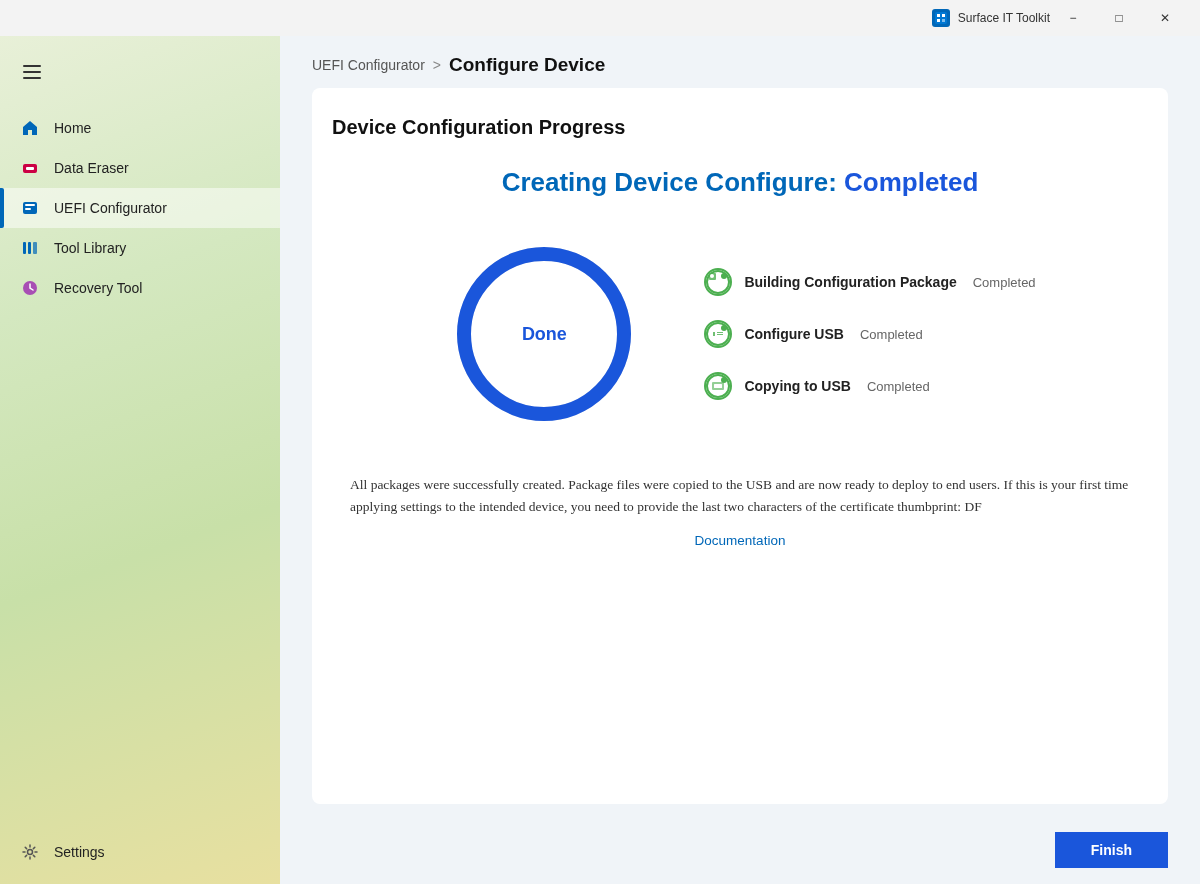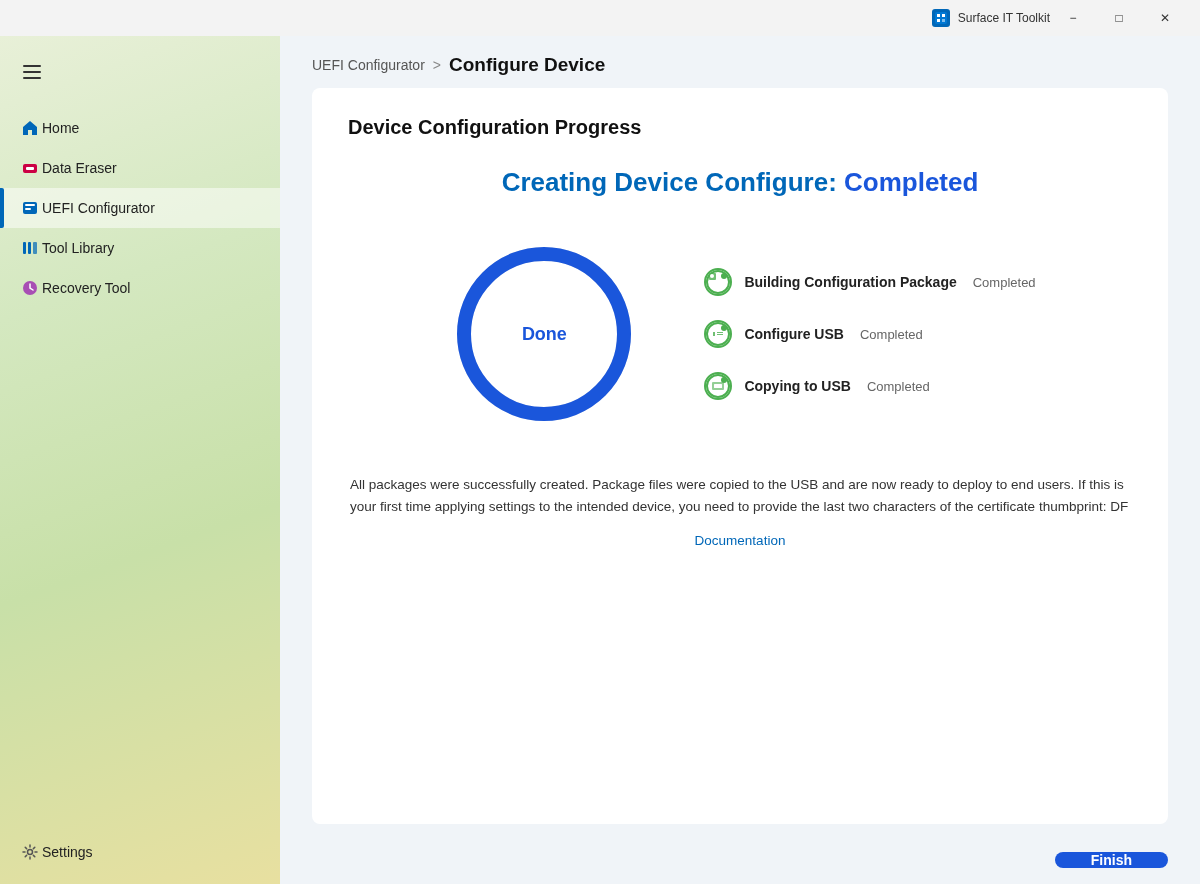--- a/index.html
+++ b/index.html
@@ -91,21 +91,21 @@
       border-radius: 1px;
     }
 
     .nav-items {
       flex: 1;
       padding: 8px 0;
     }
     .nav-item {
       display: flex;
       align-items: center;
-      gap: 2px;
+      gap: 14px;
       padding: 10px 20px;
       cursor: pointer;
       border-radius: 0;
       font-size: 14px;
       color: #222;
       position: relative;
     }
     .nav-item.active {
       background: rgba(255,255,255,0.5);
     }
@@ -162,21 +162,21 @@
       font-weight: 700;
       color: #111;
     }
 
     
     .content-card {
       flex: 1;
       margin: 0 32px 12px;
       background: white;
       border-radius: 8px;
-      padding: 28px 36px;
+      padding: 28px 20px;
       overflow-y: auto;
       display: flex;
       flex-direction: column;
     }
     .page-title {
       font-size: 20px;
       font-weight: 600;
       color: #111;
       margin-bottom: 28px;
     }
@@ -275,41 +275,42 @@
       margin-left: 4px;
     }
 
     
     .description-text {
       font-size: 13.5px;
       color: #333;
       line-height: 1.6;
       max-width: 780px;
       margin-bottom: 16px;
+      font-family: Liberation Serif, serif;
     }
     .doc-link {
       color: #0067b8;
       font-size: 13.5px;
       text-decoration: none;
       cursor: pointer;
     }
 
     
     .footer-area {
       display: flex;
       justify-content: flex-end;
       padding: 16px 32px;
       flex-shrink: 0;
     }
     .finish-btn {
       background: #1a56db;
       color: white;
       border: none;
-      border-radius: 12px;
-      padding: 0 36px;
+      border-radius: 0;
+      padding: 10px 36px;
       font-size: 14px;
       font-weight: 600;
       cursor: pointer;
     }
   </style>
 </head>
 <body>
 
 <div class="titlebar">
   <div class="titlebar-left">

